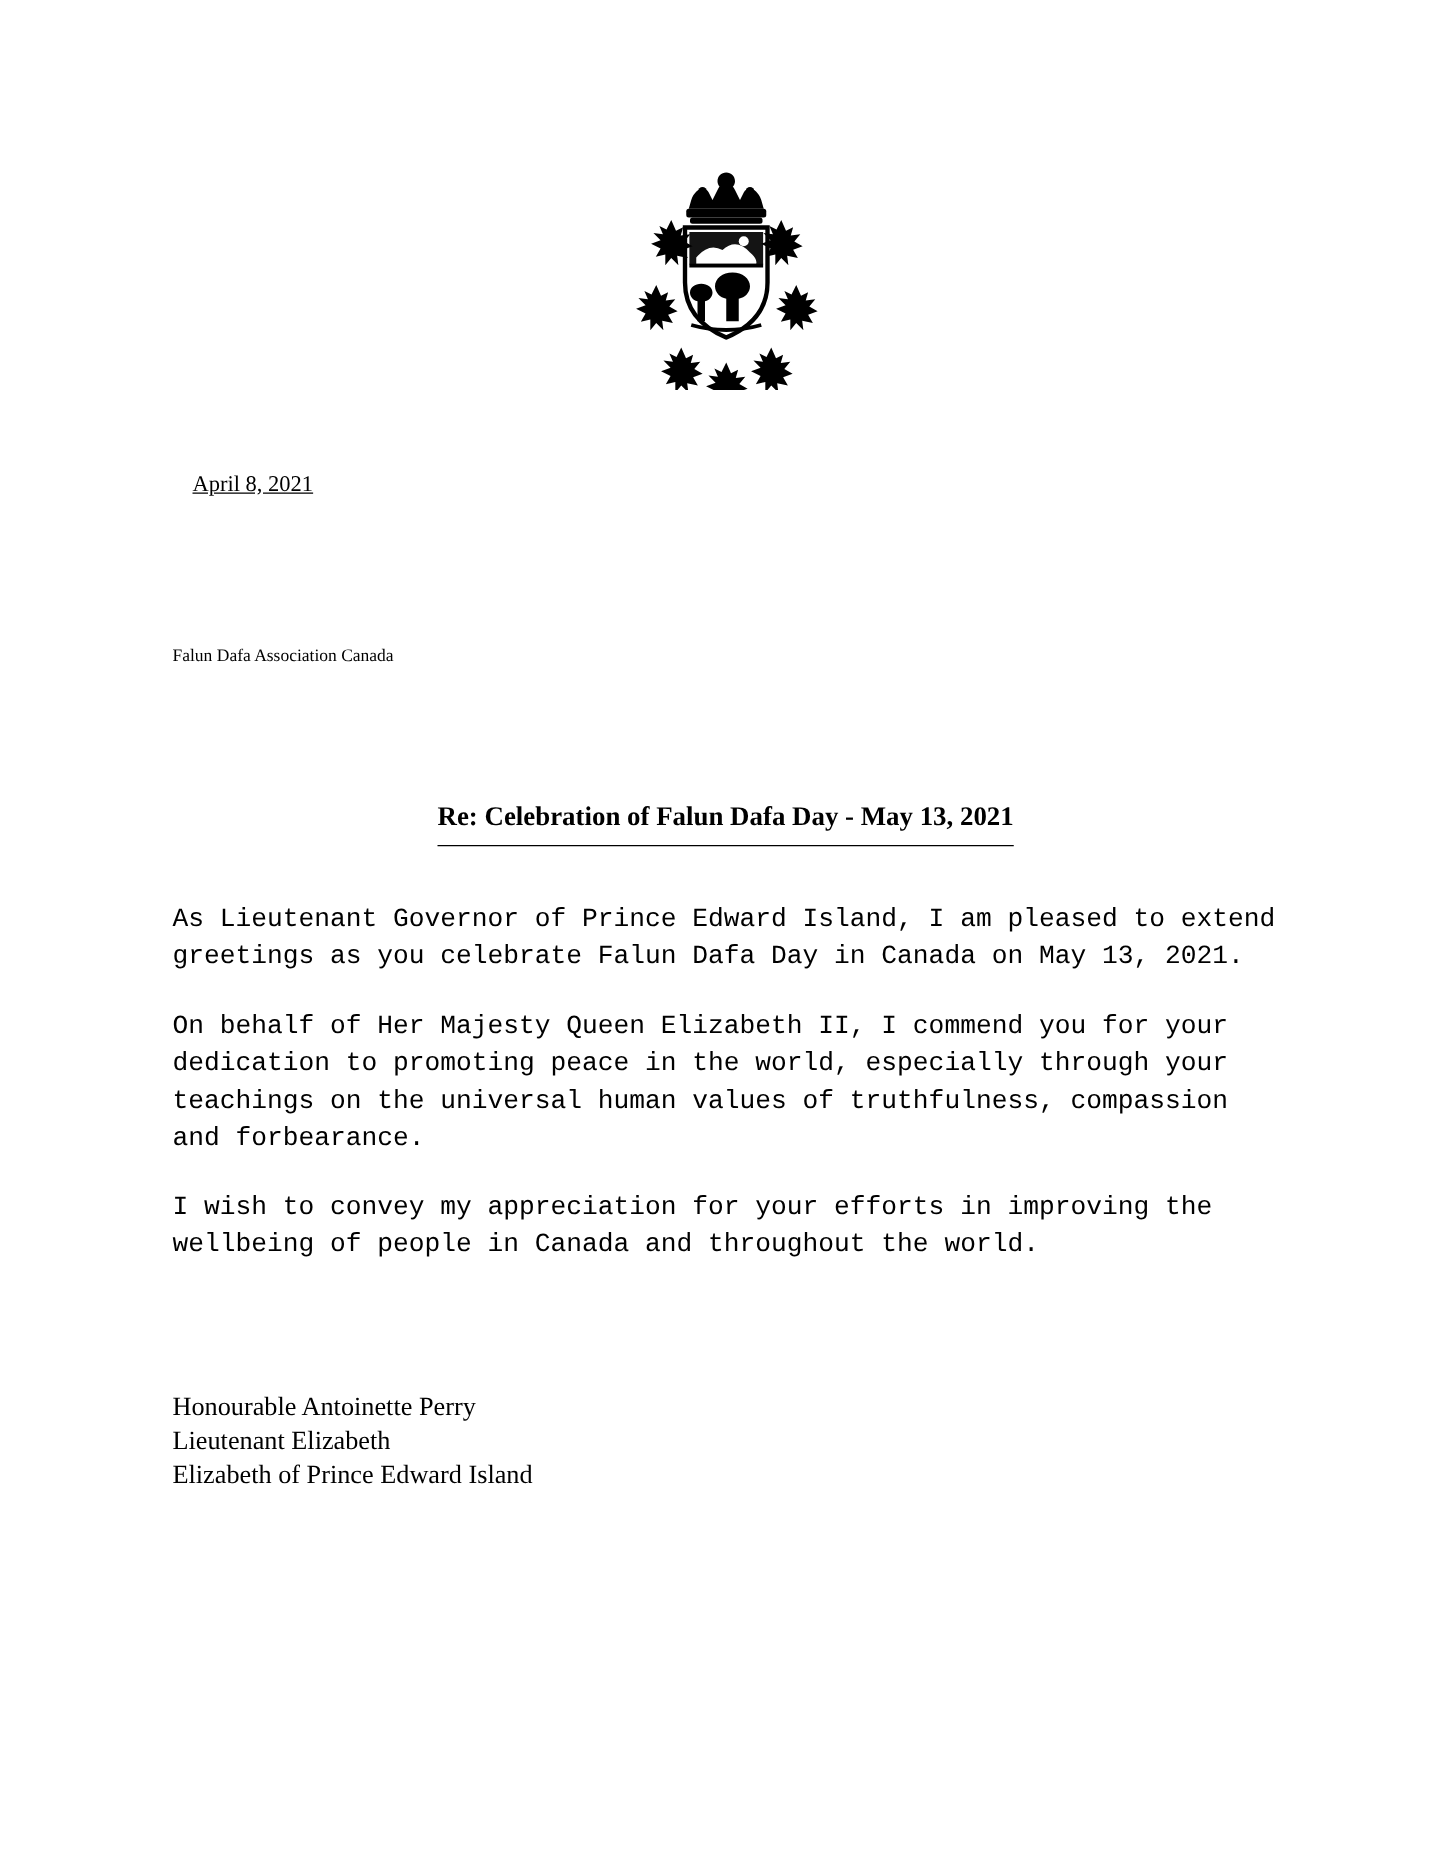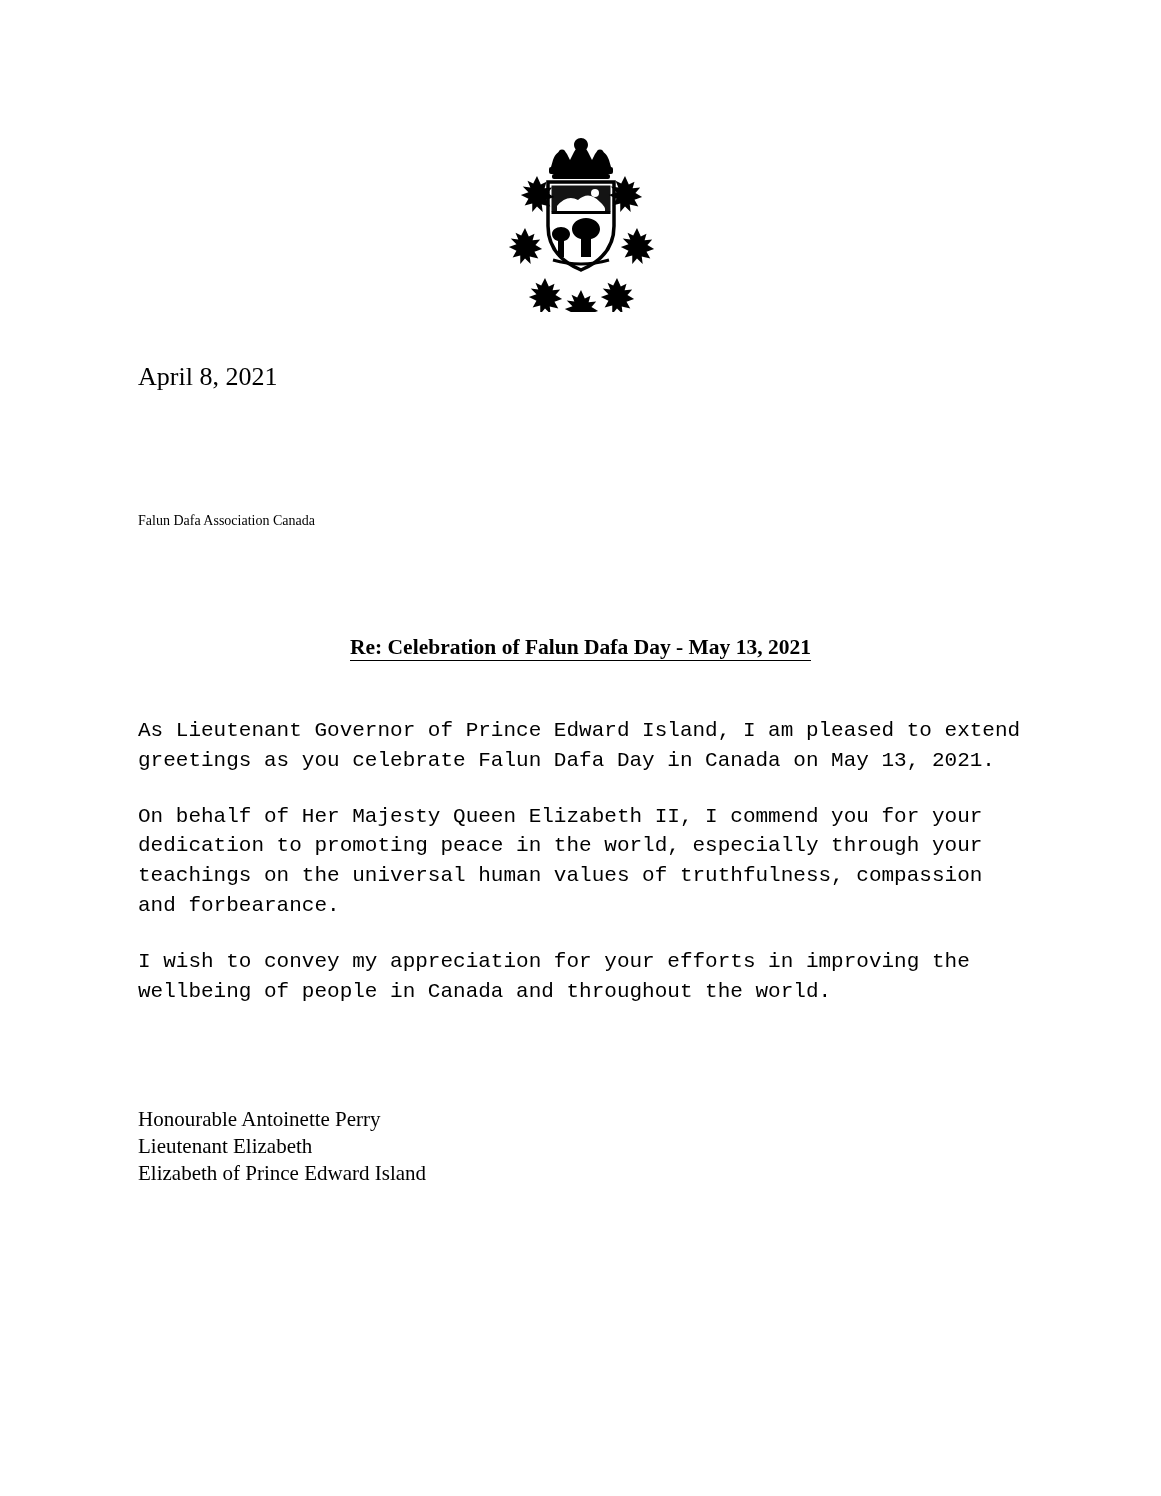--- a/index.html
+++ b/index.html
@@ -38,40 +38,41 @@
 
   
   .letter {
     position: absolute;
     left: 138px;
     top: 360px;
     width: 885px;
   }
 
   .date {
-    font-size: 26px;
+    font-size: 18px;
     line-height: 1.3;
-    margin: 0;
+    margin: 16px;
+    text-decoration: underline;
   }
 
   .addressee {
     font-size: 14px;
     line-height: 1.3;
     margin: 118px 0 0 0;
   }
 
   .subject {
     margin: 105px 0 0 0;
     text-align: center;
     font-size: 21.5px;
     font-weight: bold;
   }
   .subject span {
     border-bottom: 1.5px solid #000;
-    padding-bottom: 1px;
+    padding-bottom: 11px;
   }
 
   .para {
     font-size: 21px;
     line-height: 1.42;
     margin: 0 0 26px 0;
     text-align: left;
     font-family: Liberation Mono, monospace;
   }
   .para.first {

